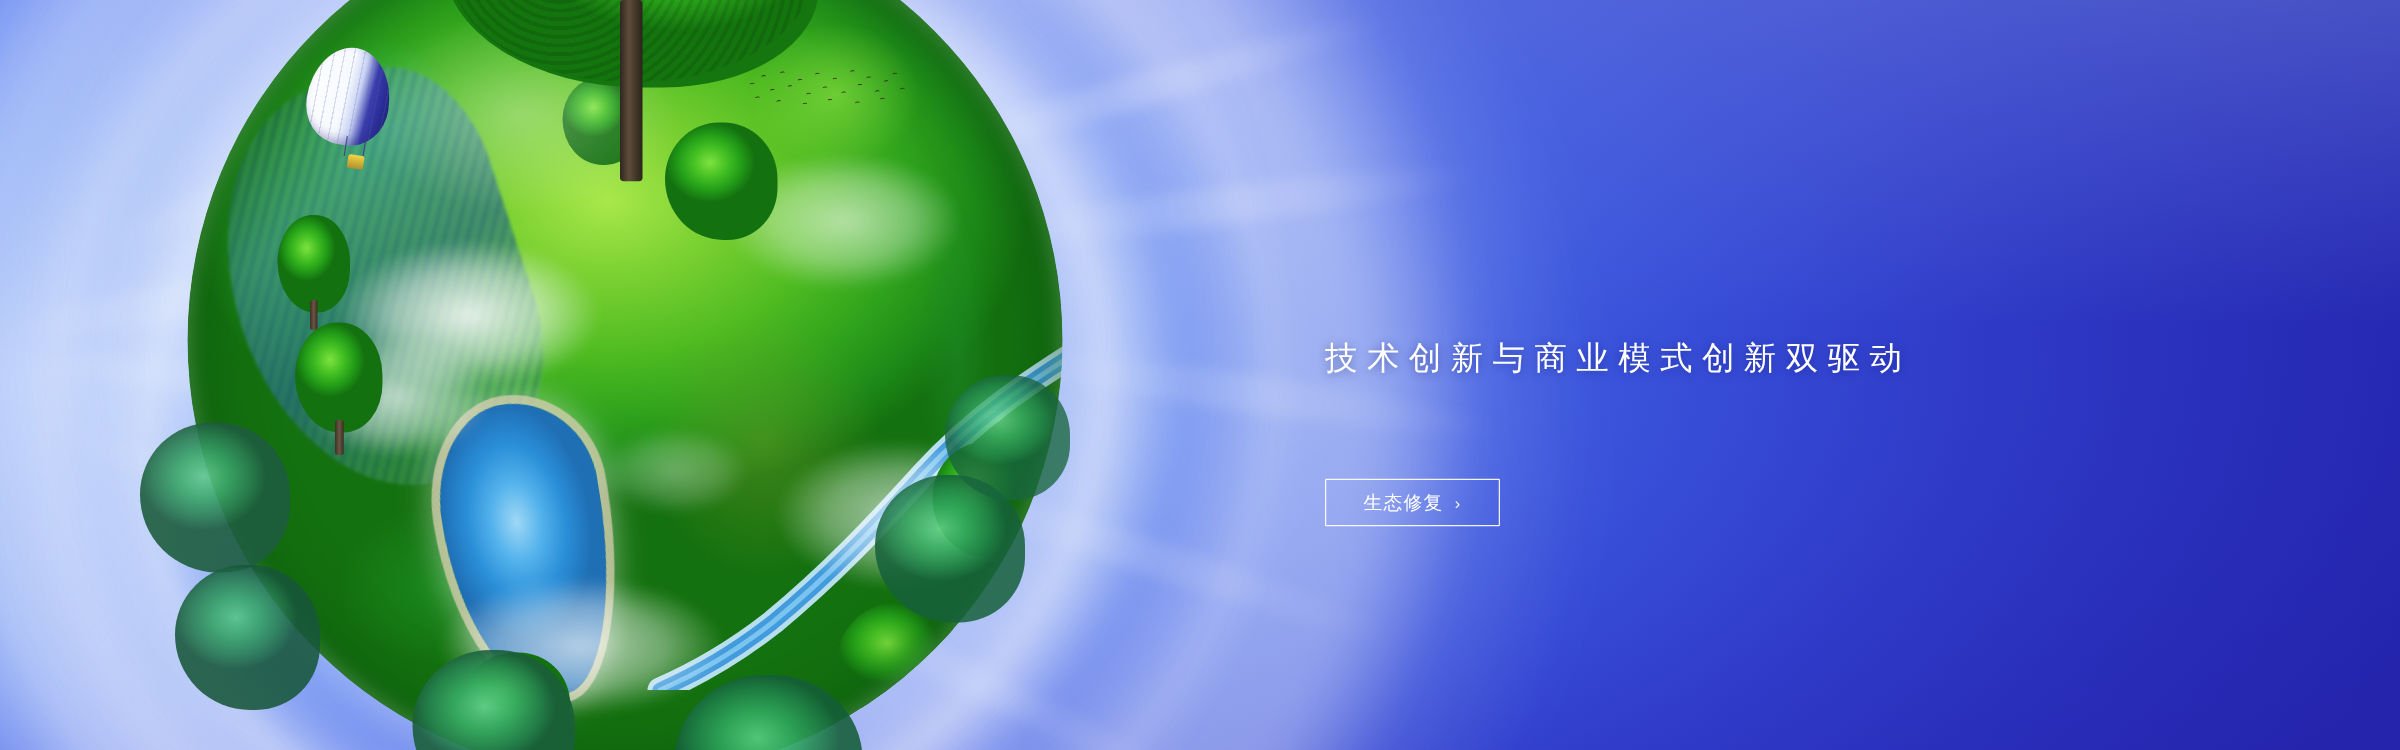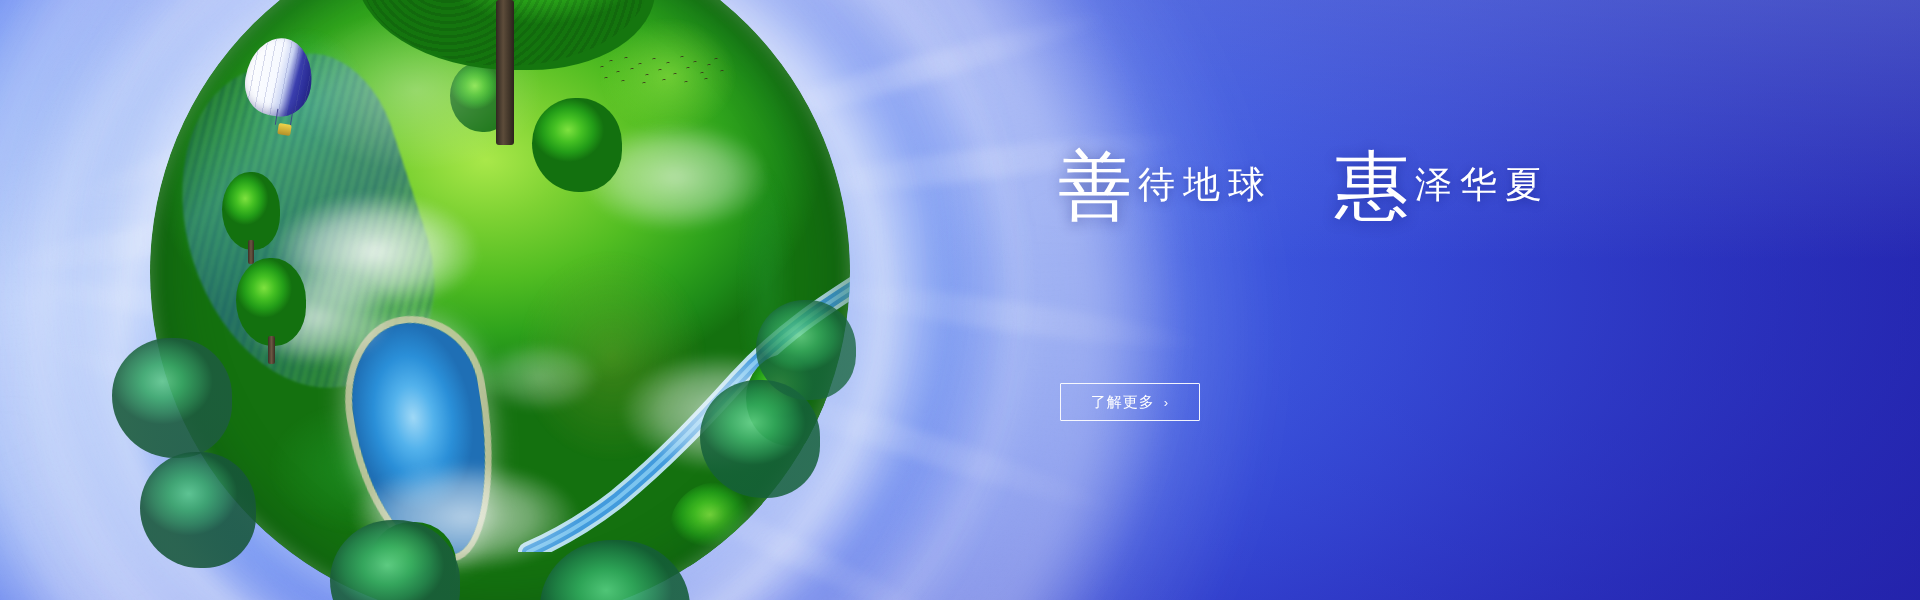--- a/index.html
+++ b/index.html
@@ -326,29 +326,23 @@
     <i style="left:8px;top:25px;"></i>
       <i style="left:25px;top:28px;"></i>
       <i style="left:46px;top:30px;"></i>
     <i style="left:66px;top:27px;"></i>
       <i style="left:88px;top:29px;"></i>
       <i style="left:108px;top:26px;"></i>
   </div>
 
   <div id="content">
 
-    <div id="headline">
-      <span class="hl-group">
-        <span class="hl-big">善</span><span class="hl-small">待地球</span>
-      </span><span class="hl-gap"></span><span class="hl-group">
-        <span class="hl-big">惠</span><span class="hl-small">泽华夏</span>
-      </span>
-    </div>
-
+
+    <div id="subtitle">技术创新与商业模式创新双驱动</div>
 
 
     <button id="more-btn">
-      <span>了解更多</span>
+      <span>生态修复</span>
       <span class="chev">›</span>
     </button>
 
   </div>
 </div>
 
 </body></html>

